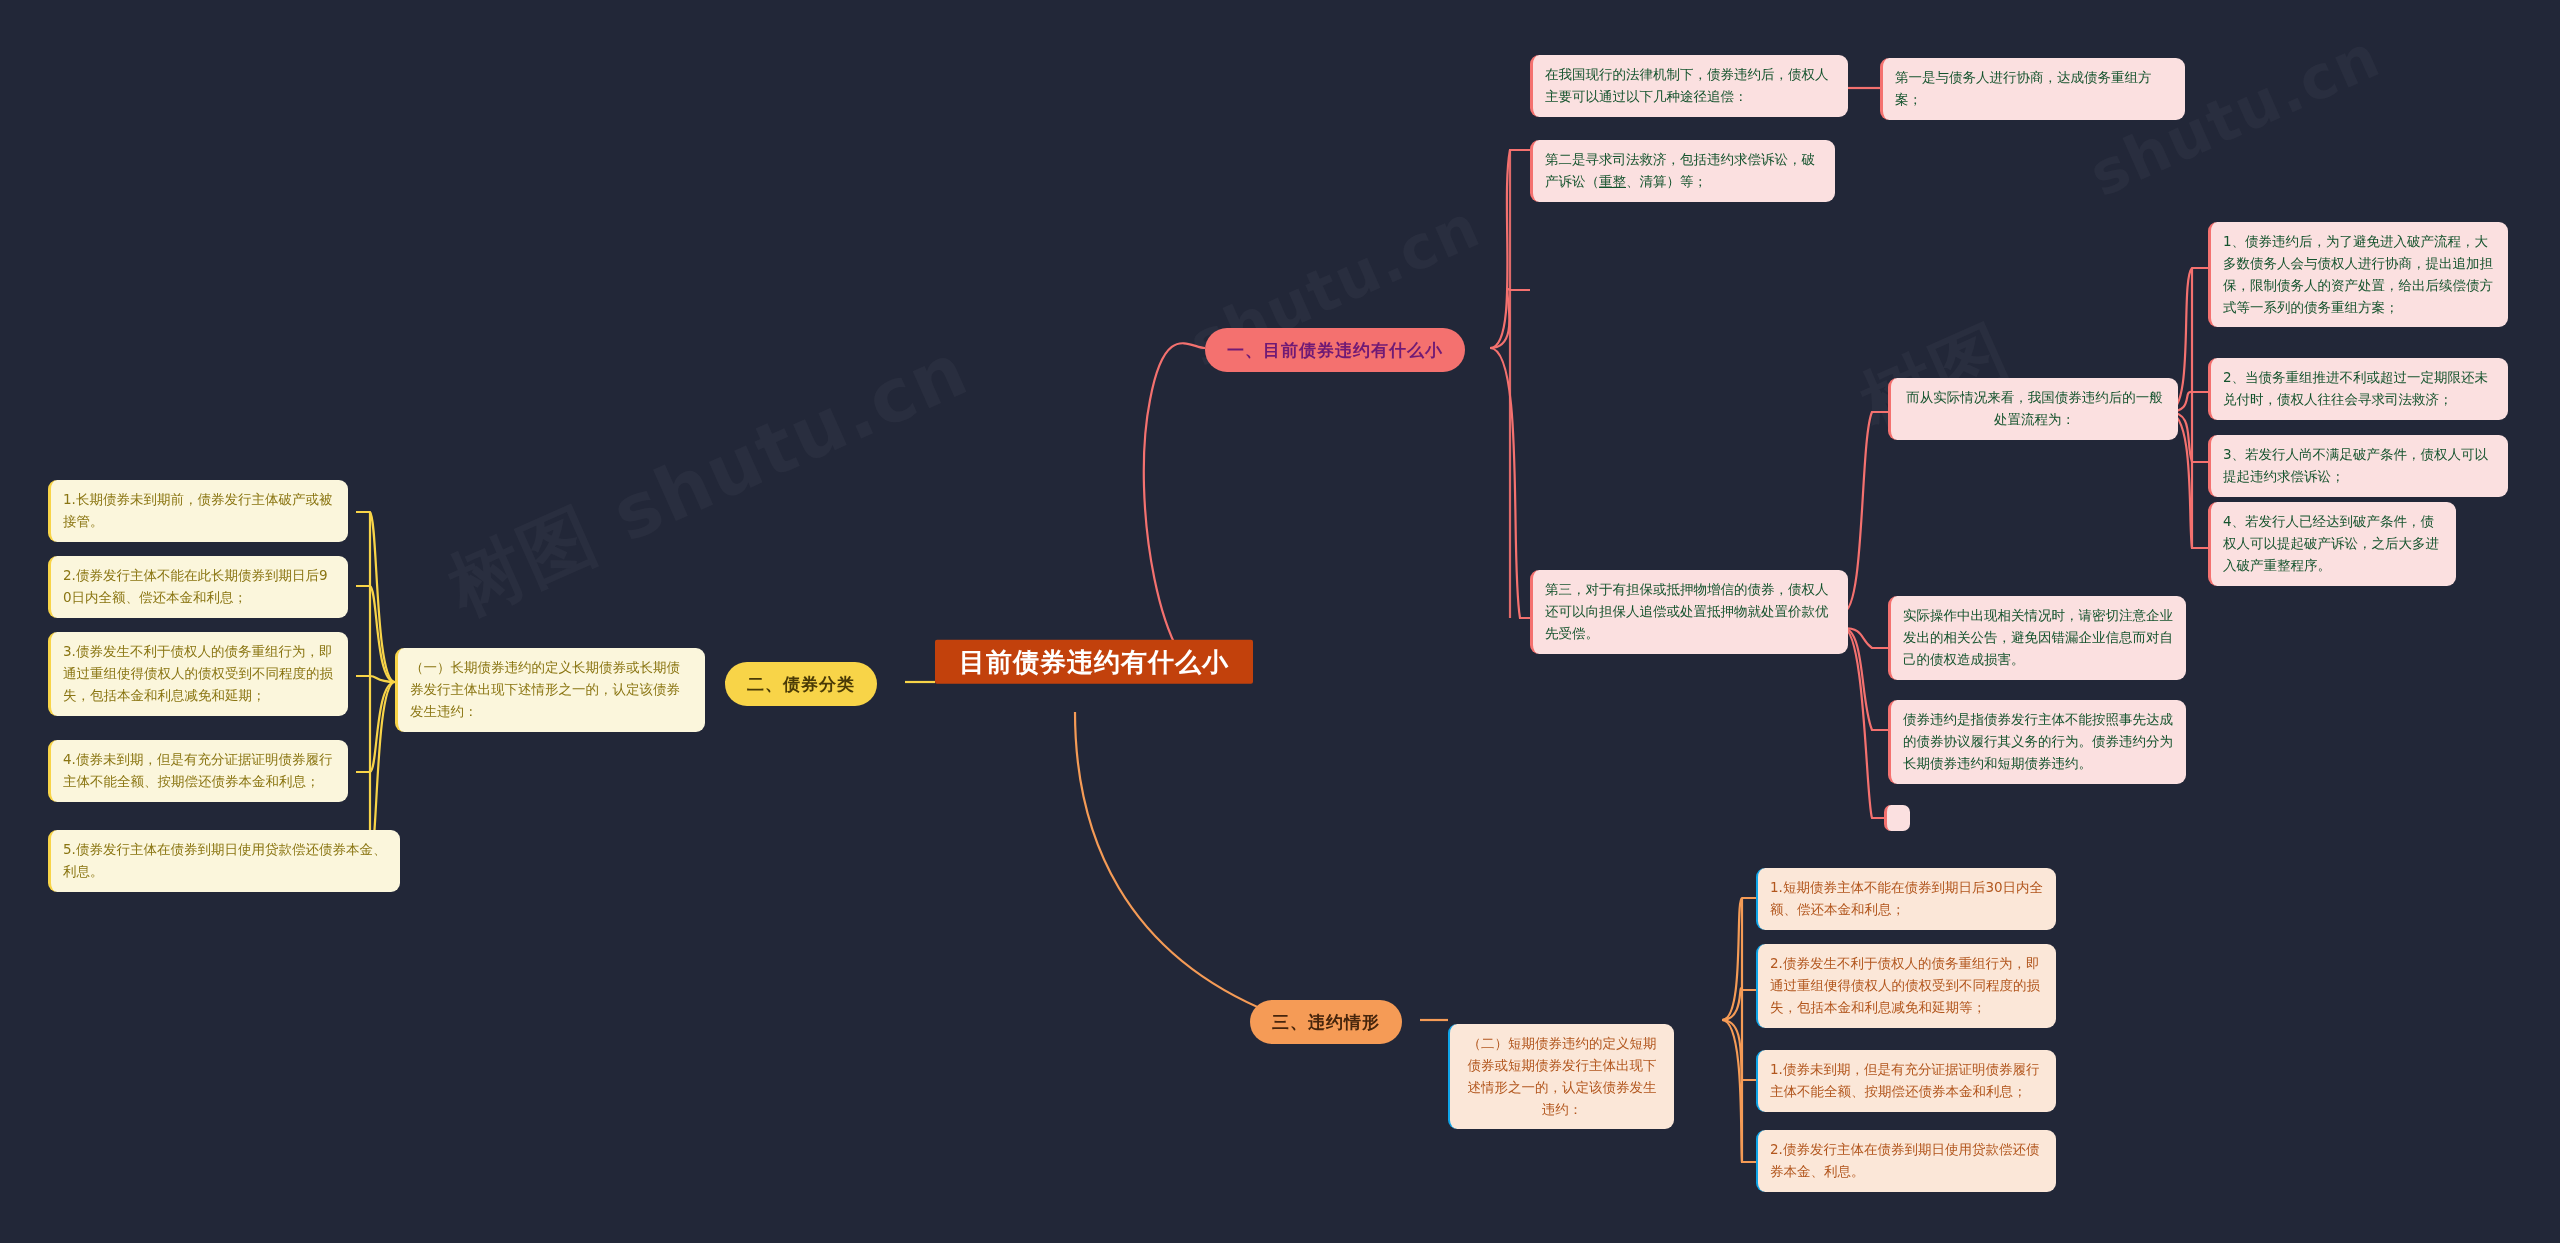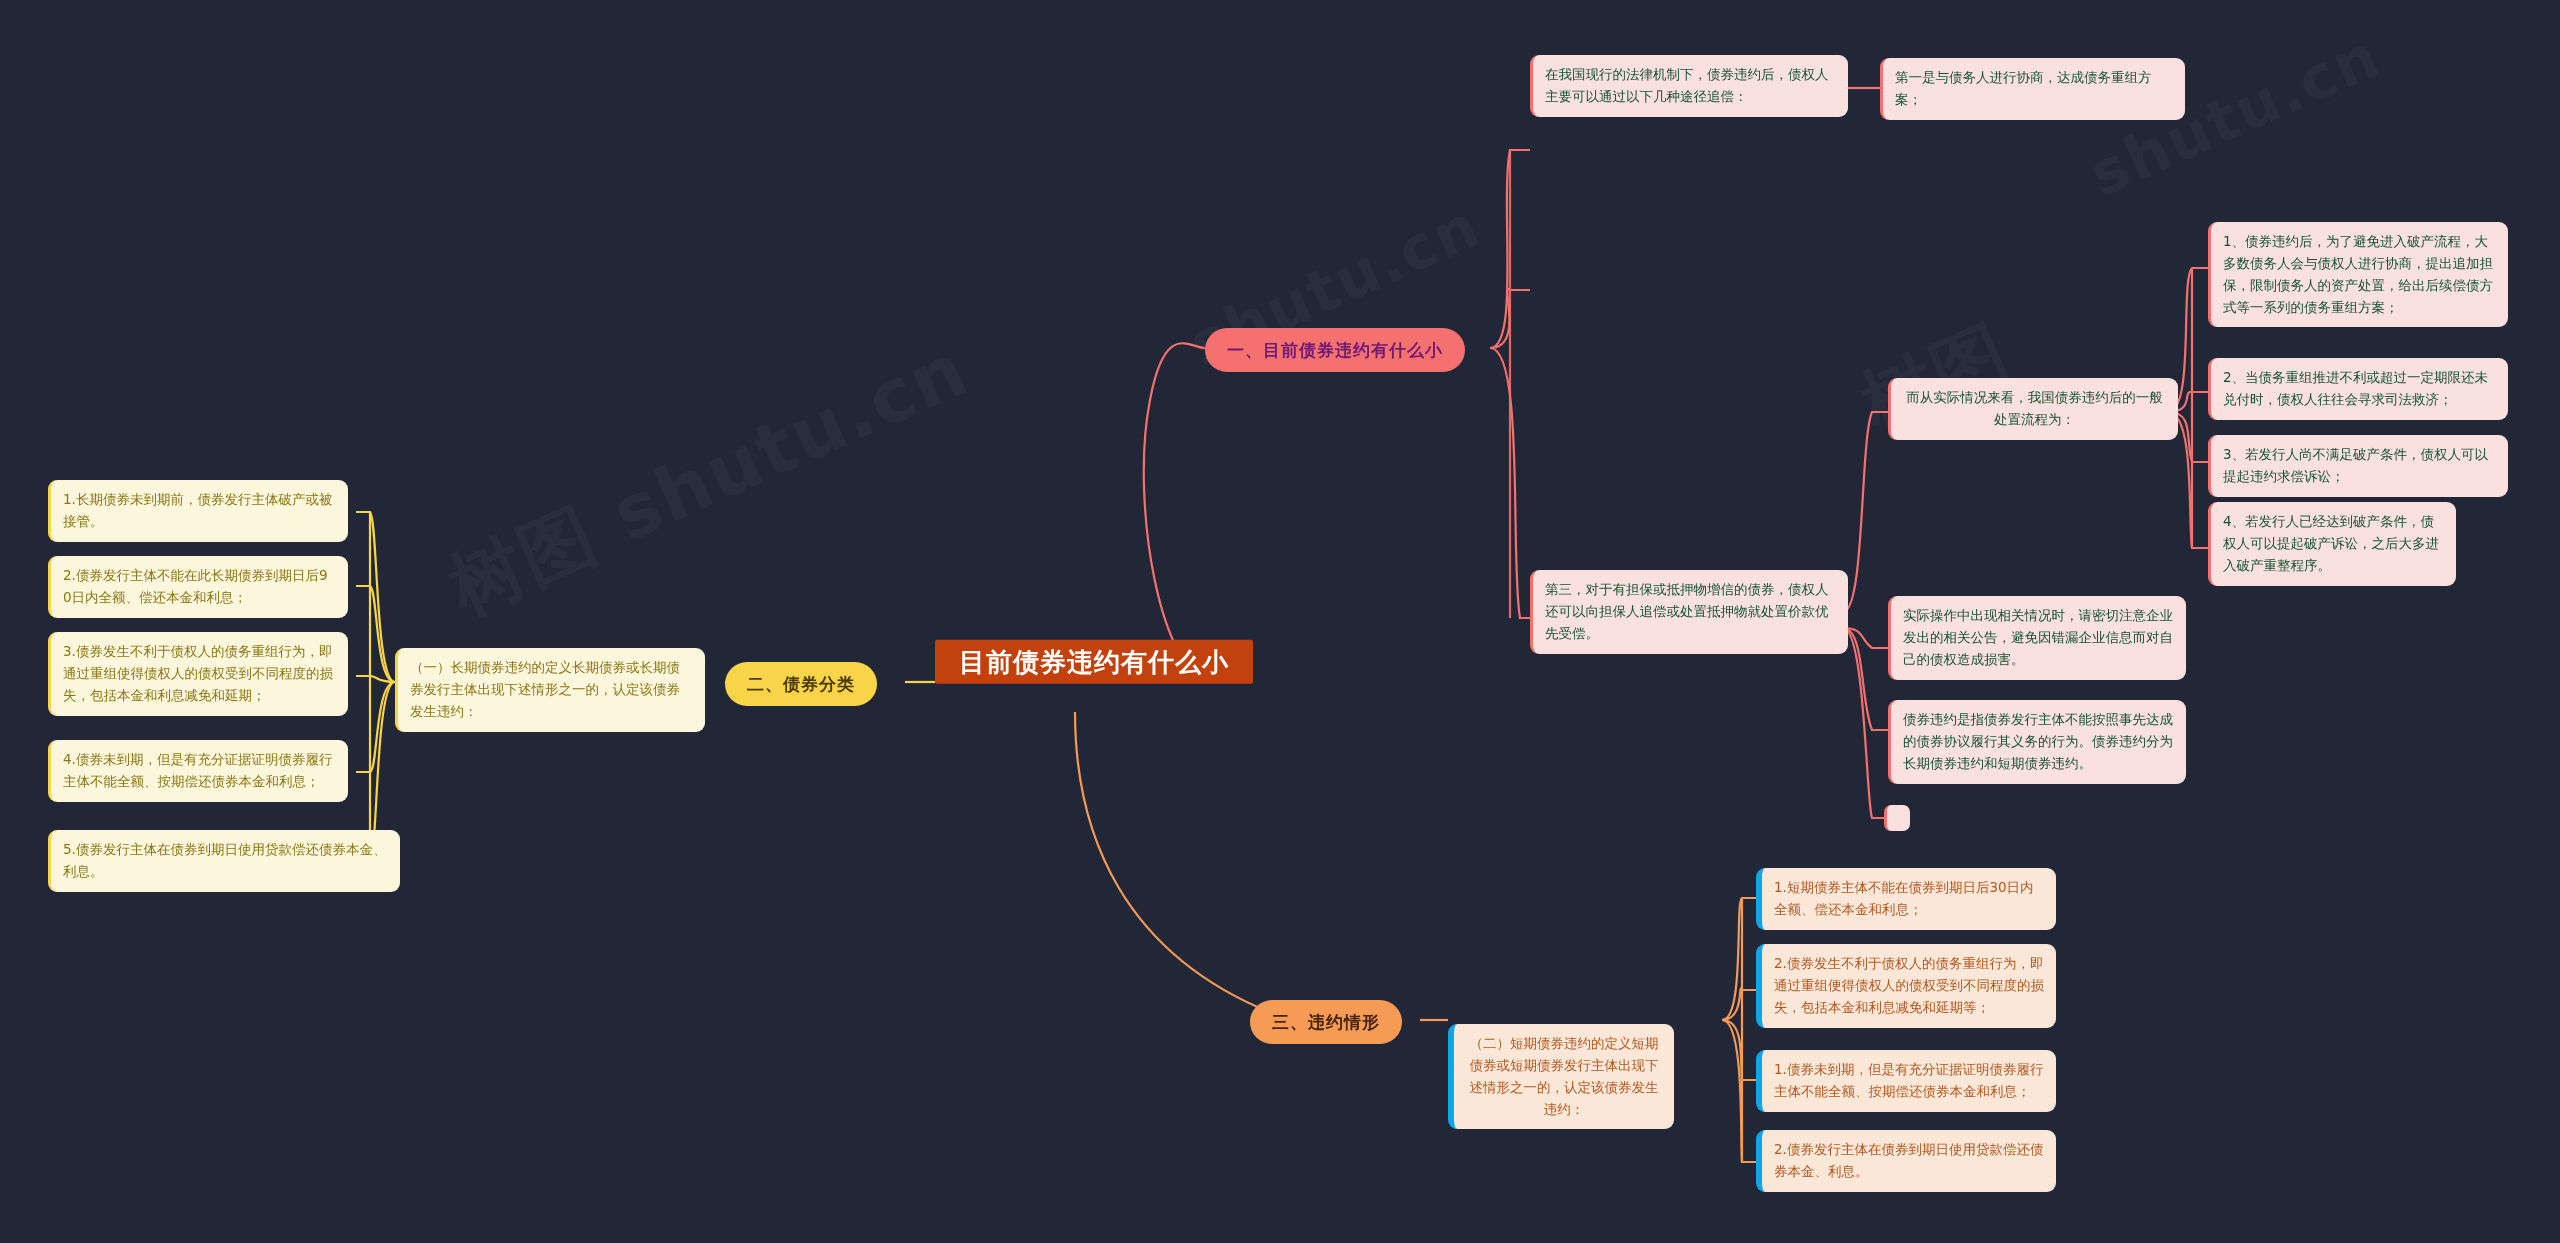--- a/index.html
+++ b/index.html
@@ -73,21 +73,21 @@
     border-left:3px solid #f4716f;
   }
   .box-yellow{
     background:#fbf6dc;
     color:#8a7512;
     border-left:3px solid #f8d448;
   }
   .box-orange{
     background:#fbe7d8;
     color:#b2561d;
-    border-left:6px solid #0ea5e9;
+    border-left:2px solid #0ea5e9;
   }
   .box u{text-decoration:underline;}
   .stub{
     width:26px;height:26px;border-radius:7px;
     background:#fbe0e0;border-left:3px solid #f4716f;
   }
 </style>
 </head>
 <body>
 
@@ -151,20 +151,23 @@
   <div class="node pill pill-red" style="left:1205px;top:328px;">一、目前债券违约有什么小</div>
 
   <div class="node pill pill-yellow" style="left:725px;top:662px;">二、债券分类</div>
 
   <div class="node pill pill-orange" style="left:1250px;top:1000px;">三、违约情形</div>
 
   <div class="node box box-red" style="left:1530px;top:55px;width:318px;">在我国现行的法律机制下，债券违约后，债权人主要可以通过以下几种途径追偿：</div>
 
   <div class="node box box-red" style="left:1880px;top:58px;width:305px;">第一是与债务人进行协商，达成债务重组方案；</div>
 
+  <div class="node box box-red" style="left:1530px;top:140px;width:305px;">
+    <span>第二是寻求司法救济，包括违约求偿诉讼，破产诉讼（<u>重整</u>、清算）等；</span>
+  </div>
 
   <div class="node box box-red" style="left:1530px;top:570px;width:318px;">第三，对于有担保或抵押物增信的债券，债权人还可以向担保人追偿或处置抵押物就处置价款优先受偿。</div>
 
   <div class="node box box-red" style="left:1888px;top:378px;width:290px;text-align:center;">而从实际情况来看，我国债券违约后的一般处置流程为：</div>
 
   <div class="node box box-red" style="left:1888px;top:596px;width:298px;">实际操作中出现相关情况时，请密切注意企业发出的相关公告，避免因错漏企业信息而对自己的债权造成损害。</div>
 
   <div class="node box box-red" style="left:1888px;top:700px;width:298px;">债券违约是指债券发行主体不能按照事先达成的债券协议履行其义务的行为。债券违约分为长期债券违约和短期债券违约。</div>
 
   <div class="node stub" style="left:1884px;top:805px;"></div>

